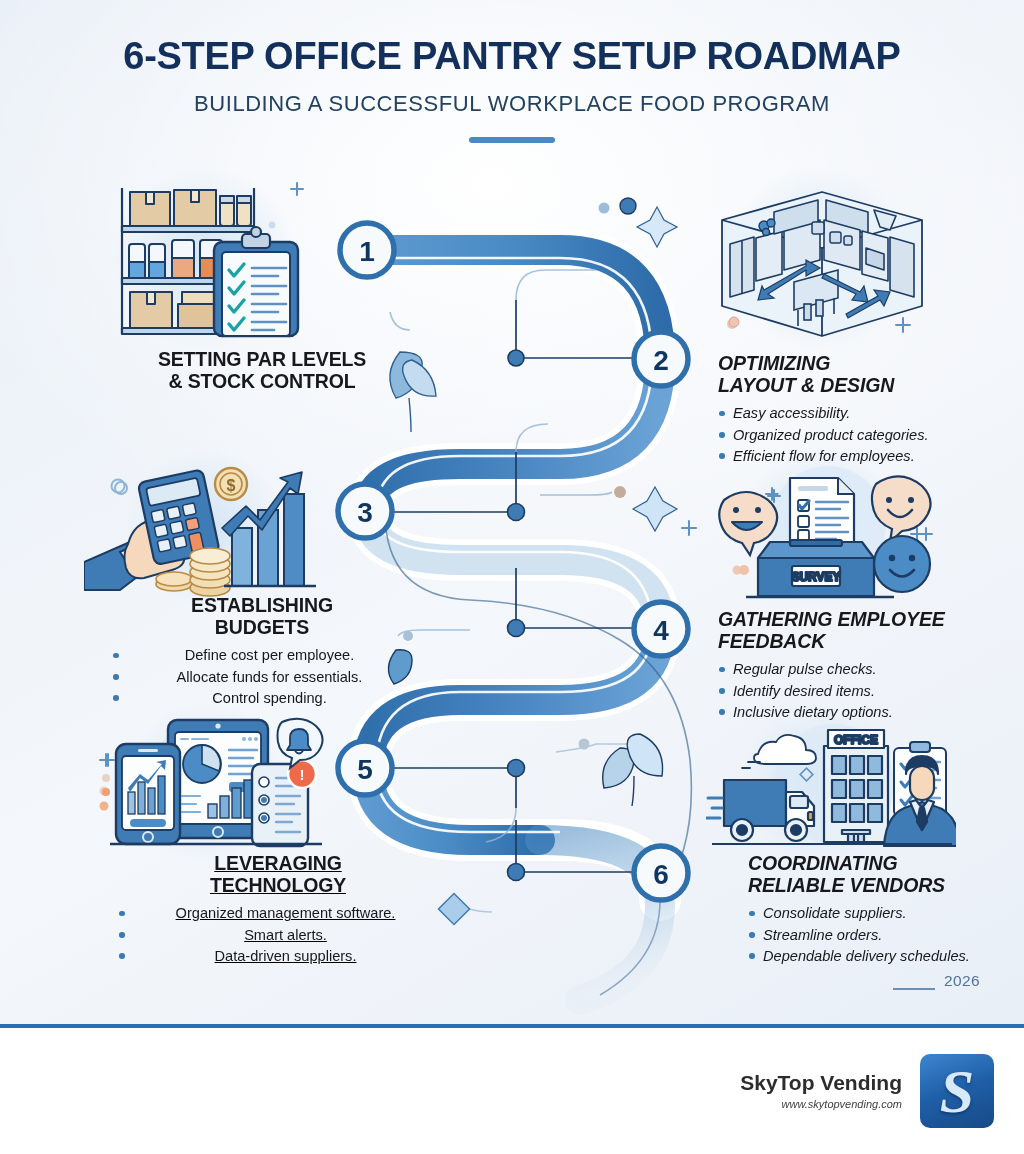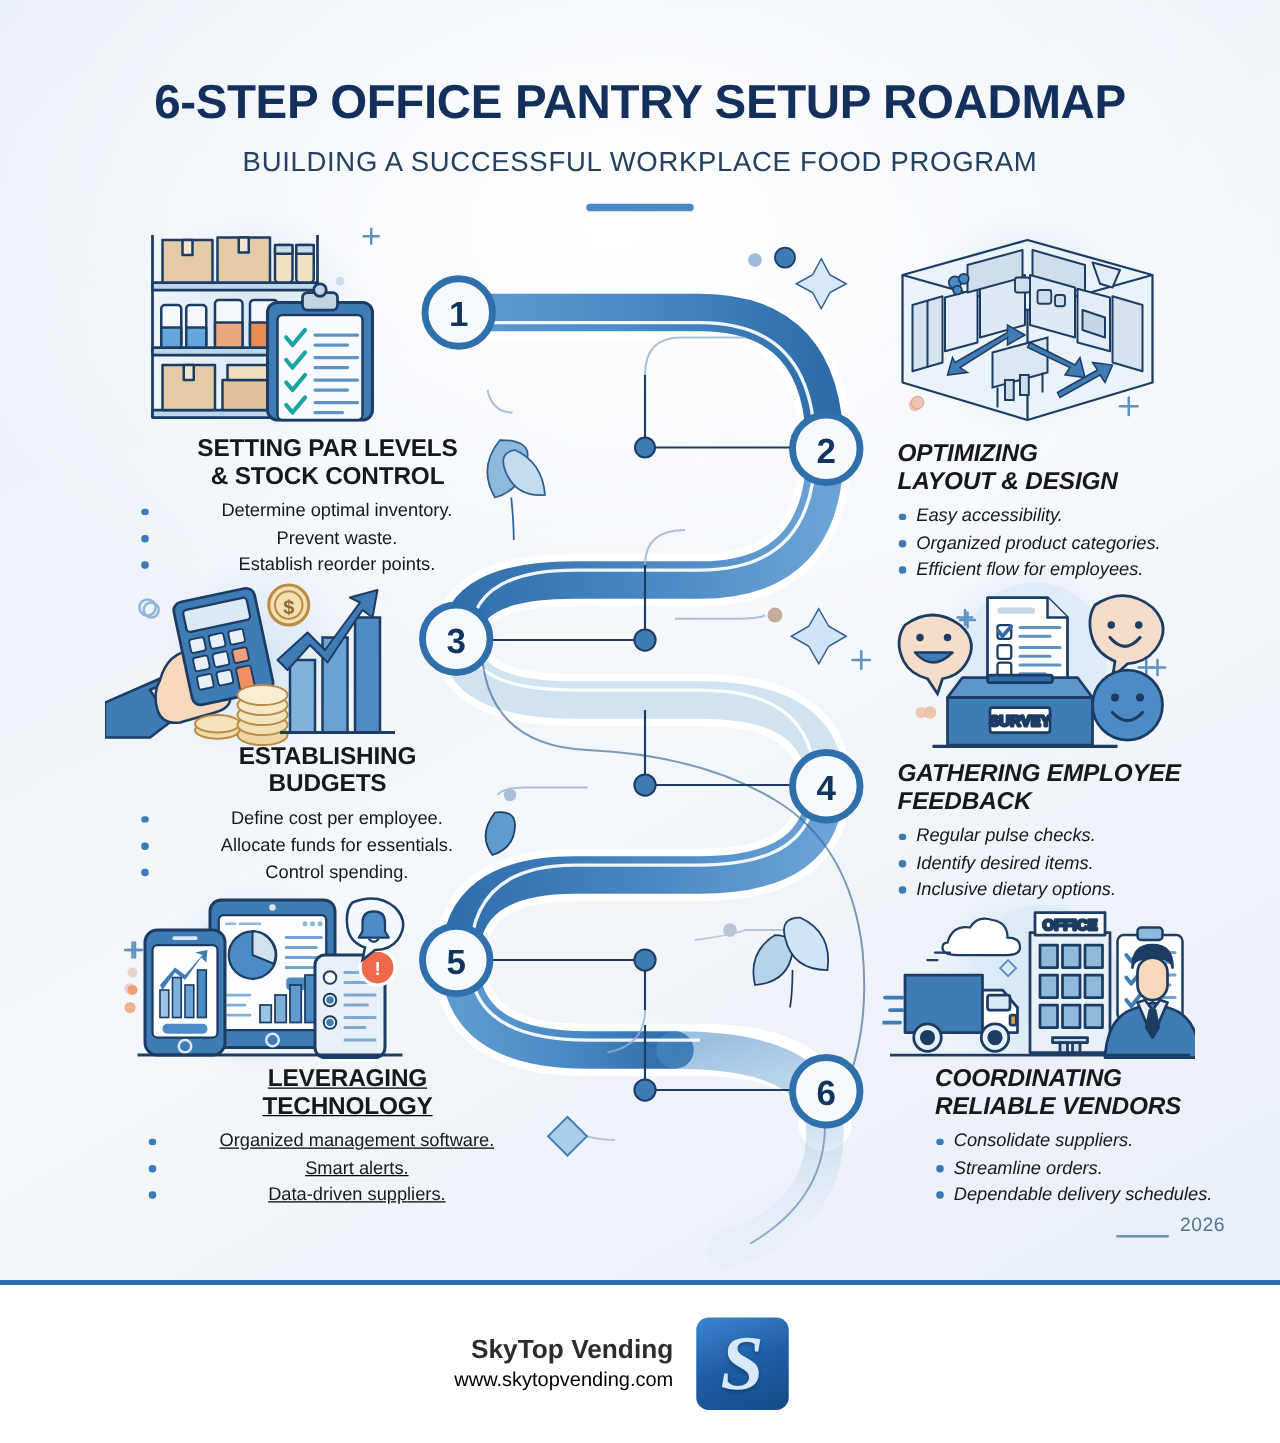--- a/index.html
+++ b/index.html
@@ -17,21 +17,21 @@
     background:
       radial-gradient(ellipse 900px 620px at 48% 18%, #ffffff 0%, rgba(255,255,255,0) 62%),
       linear-gradient(150deg,#eaf0f7 0%,#eef3f9 28%,#f4f7fb 55%,#e9eff7 100%);
     overflow:hidden;
   }
   #bgsvg{position:absolute;left:0;top:0;width:1024px;height:1024px;}
 
   
   .hdr{position:absolute;left:0;top:0;width:1024px;text-align:center;}
   .title{
-    margin:0;padding-top:63px;
+    margin:0;padding-top:37px;
     font-size:38px;font-weight:bold;letter-spacing:-0.3px;
     color:#13305c;line-height:1.05;
   }
   .subtitle{
     margin:0;padding-top:14px;
     font-size:22px;font-weight:normal;letter-spacing:.55px;
     color:#24415f;
   }
   .rule{
     width:86px;height:6px;border-radius:3px;background:#4b89c4;
@@ -79,25 +79,25 @@
     position:absolute;right:44px;top:972px;
     display:flex;align-items:flex-end;gap:9px;
     color:#51749c;font-size:15.5px;letter-spacing:.4px;
   }
   .yearmark .dash{display:block;width:42px;height:2px;background:#6d8fb4;}
 
   
   .divider{position:absolute;left:0;top:1024px;width:1024px;height:4px;background:#2a6eb5;}
   .footer{
     position:absolute;left:0;top:1028px;width:1024px;height:126px;background:#ffffff;
-    display:flex;align-items:center;justify-content:center;
+    display:flex;align-items:center;justify-content:flex-end;
   }
   .brandblock{text-align:right;margin-right:18px;}
   .brandname{font-size:21px;font-weight:bold;color:#2c2c2c;line-height:1.2;}
-  .brandurl{font-size:16px;color:#000000;line-height:1.35;margin-top:2px;}
+  .brandurl{font-size:11px;color:#404040;line-height:1.35;margin-top:2px;font-style:italic;}
   .logo{
     width:74px;height:74px;border-radius:10px;margin-right:30px;
     background:linear-gradient(160deg,#3d86d0 0%,#1f5fa8 48%,#164a86 100%);
     position:relative;overflow:hidden;flex:0 0 auto;
   }
   .logo .sletter{
     position:absolute;left:0;top:0;width:100%;height:100%;
     display:flex;align-items:center;justify-content:center;
     font-family:"Liberation Serif","DejaVu Serif",serif;
     font-size:62px;font-weight:bold;font-style:italic;
@@ -675,25 +675,20 @@
         <rect x="204" y="48" width="24" height="34" rx="12" fill="#f6d9bd"></rect>
         <path d="M200,56 q0,-18 16,-18 q16,0 16,18 q0,-8 -16,-8 q-16,0 -16,8 z" fill="#1d3c63"></path>
       </g>
       <line x1="6" y1="126" x2="246" y2="126" stroke="#1d3c63" stroke-width="2.2"></line>
     </svg>
 
     <div class="step left" id="s1">
       <h3>
         <span>SETTING PAR LEVELS</span><br><span>&amp; STOCK CONTROL</span>
       </h3>
-      <ul>
-        <li>Determine optimal inventory.</li>
-        <li>Prevent waste.</li>
-        <li>Establish reorder points.</li>
-      </ul>
     </div>
 
     <div class="step right" id="s2">
       <h3>
         <span>OPTIMIZING</span><br><span>LAYOUT &amp; DESIGN</span>
       </h3>
       <ul>
         <li>Easy accessibility.</li>
         <li>Organized product categories.</li>
         <li>Efficient flow for employees.</li>

